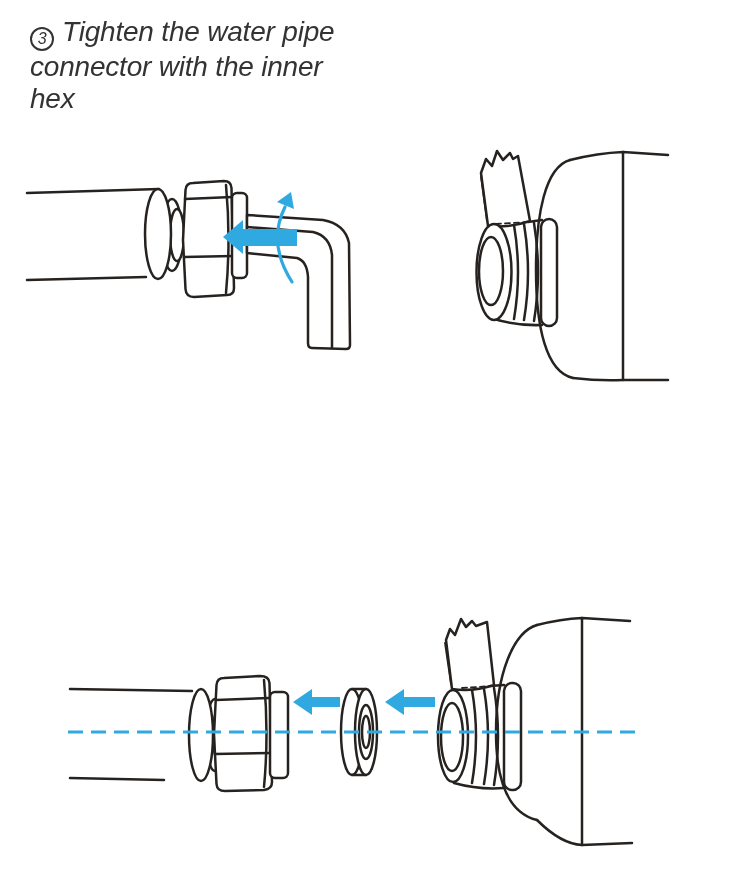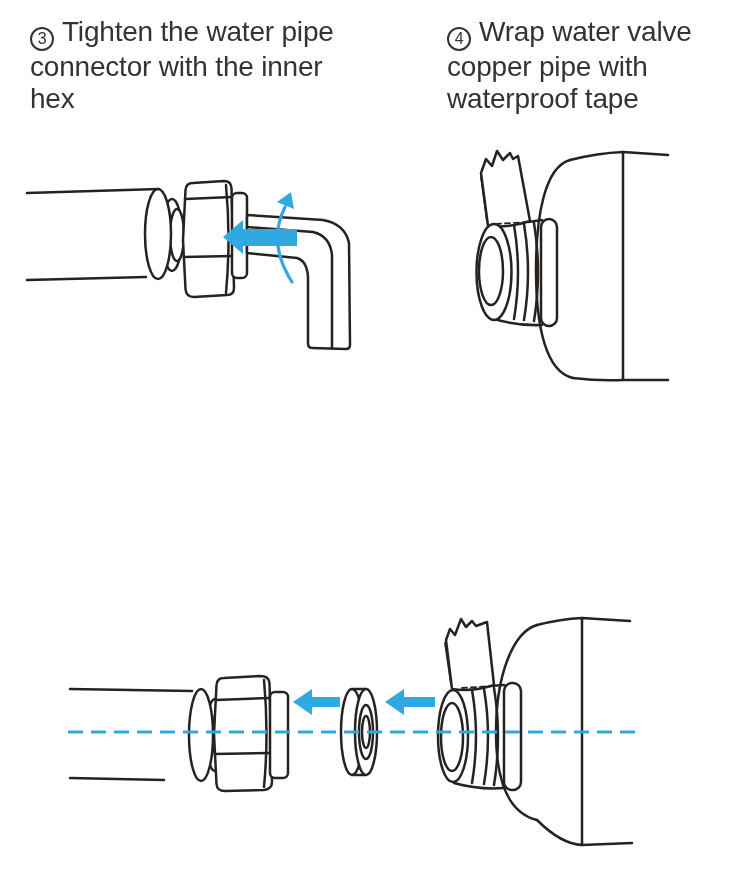--- a/index.html
+++ b/index.html
@@ -17,31 +17,26 @@
   .dash{stroke-dasharray:5 4;}
   .accent{fill:var(--accent,#2fa9e0);stroke:none;}
   .accent-line{fill:none;stroke:var(--accent,#2fa9e0);stroke-width:3.2;stroke-linecap:round;}
   .accent-dash{fill:none;stroke:var(--accent,#2fa9e0);stroke-width:3.2;stroke-dasharray:15 8;}
 </style>
 </head>
 <body>
 
 <div class="canvas">
 
-  <div class="step-label" style="left:30px;top:16px;width:370px;">
+  <div class="step-label" style="left:30px;top:16px;width:370px;font-style:italic;">
     <span class="num">3</span><span class="txt">Tighten the water pipe
 connector with the inner
 hex</span>
   </div>
 
-  <div class="step-label" style="left:447px;top:16px;width:290px;">
-    <span class="num">4</span><span class="txt">Wrap water valve
-copper pipe with
-waterproof tape</span>
-  </div>
 
 
   <svg class="fig" style="left:15px;top:145px;" width="370" height="245" viewBox="0 0 370 245">
     <g>
       <path class="art" d="M12,48 L144,44"></path>
       <path class="art" d="M12,135 L131,132"></path>
     </g>
     <g>
       <ellipse class="artfill" cx="157" cy="90" rx="10" ry="36"></ellipse>
       <ellipse class="artfill" cx="162" cy="90" rx="7" ry="26"></ellipse>

